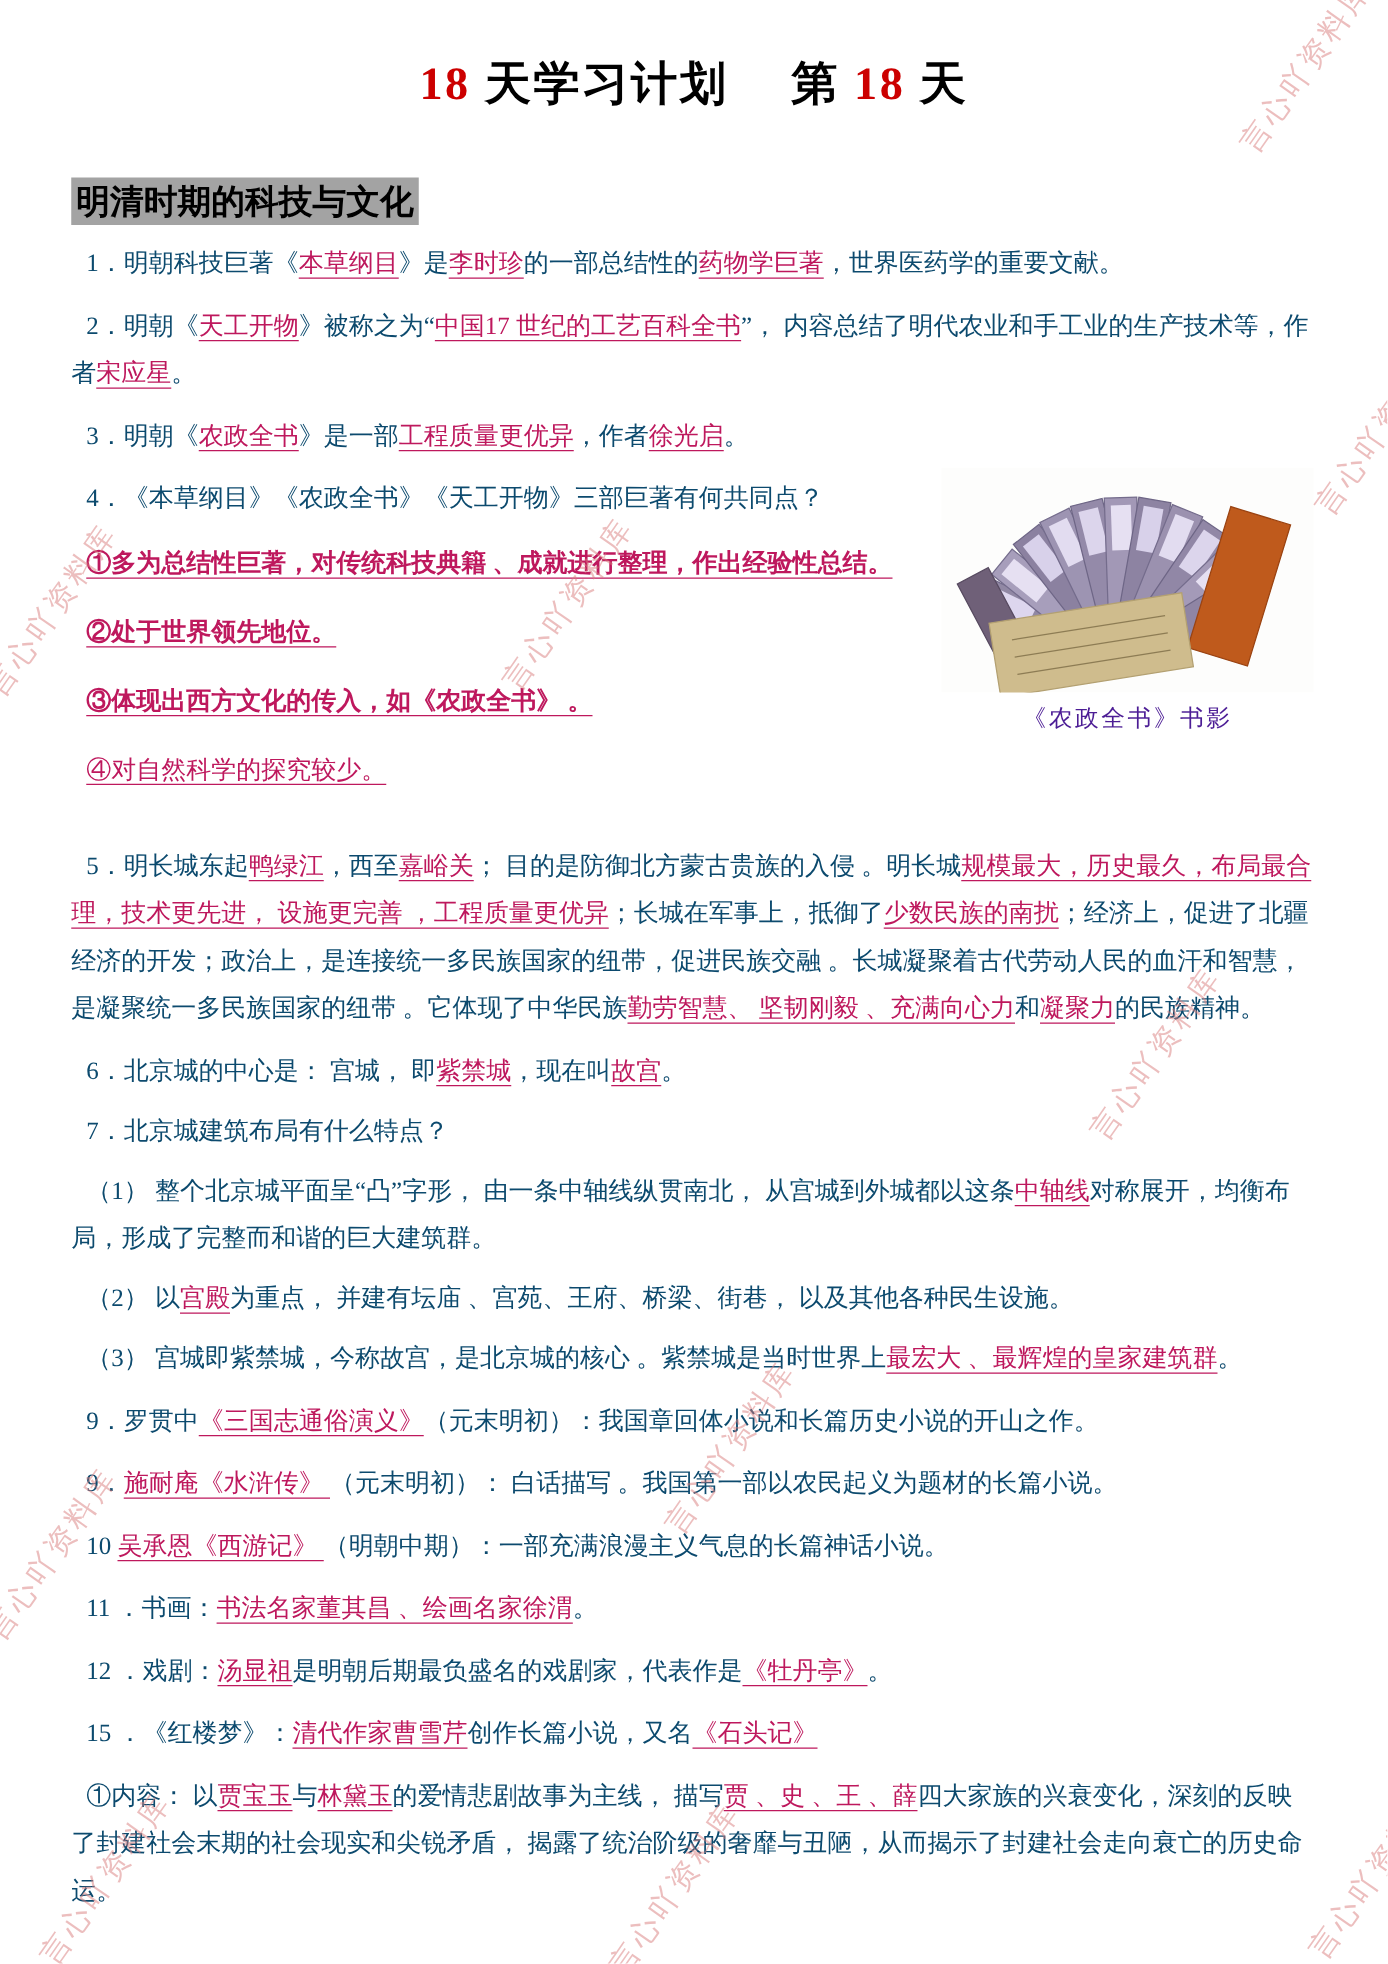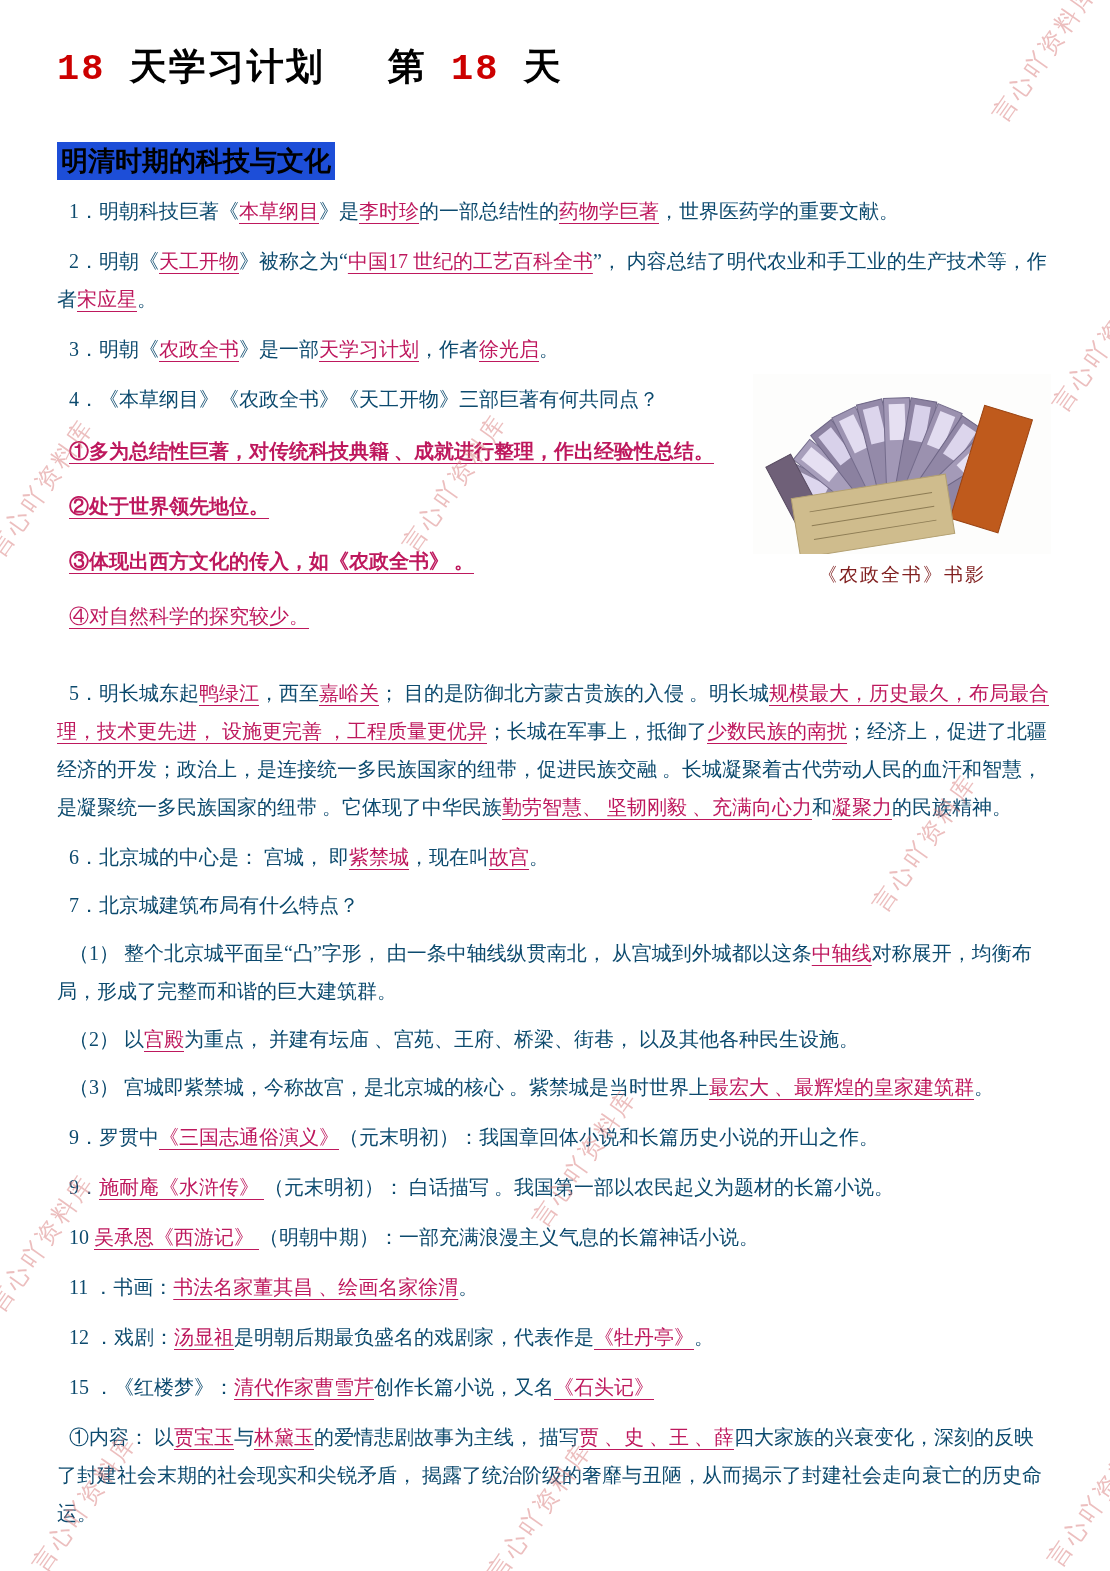--- a/index.html
+++ b/index.html
@@ -15,54 +15,54 @@
   
   .watermark-layer { position:absolute; inset:0; pointer-events:none; z-index:6; }
   .wm {
     position:absolute; white-space:nowrap; letter-spacing:3px;
     font-family:"Liberation Sans","DejaVu Sans",sans-serif;
     font-size:24px; color:rgba(218,125,125,0.50);
     transform:rotate(-55deg); transform-origin:0 0;
   }
 
   
-  .doc-title { font-size:37px; font-weight:bold; letter-spacing:2px; margin-top:6px;font-family:Liberation Mono, monospace; }
+  .doc-title { text-align:center; font-size:37px; font-weight:bold; letter-spacing:2px; margin-top:6px; }
   .doc-title .run-k { color:#000; text-decoration:none; }
   .doc-title .run-r, .doc-title .run-rb { color:#cc0000; text-decoration:none; font-weight:bold; }
 
   .meta-line { display:flex; justify-content:center; align-items:flex-end; gap:16px; margin-top:24px; font-size:25px; font-weight:bold; color:#000; }
   .blank { display:inline-block; width:92px; height:27px; border-bottom:2px solid #000; }
   .blank-wide { width:104px; }
 
   
   .section-heading {
     align-self:flex-start; margin-top:50px;
     font-family:"Liberation Sans","DejaVu Sans",sans-serif;
     font-size:27px; font-weight:bold; color:#000;
-    background:#1d4ed8; padding:1px 4px;
+    background:#a3a3a3; padding:1px 4px;
   }
 
   
   .para { margin-top:12px; text-indent:12px; line-height:1.9; }
   .para.tight { margin-top:10px; }
   .para.spaced { margin-top:36px; }
   .run-k { color:#0c4a6e; }
   .run-r, .run-rb {
     color:#be185d;
     text-decoration:underline; text-underline-offset:5px; text-decoration-thickness:1px;
   }
   .run-rb { font-weight:bold; }
 
   .row4 { display:flex; gap:10px; align-items:flex-start; }
   .col-left { flex:1 1 auto; min-width:0; }
   .answer { line-height:2.15; }
 
   .book-figure { flex:0 0 302px; width:302px; text-align:center; padding-top:6px; }
   .book-figure svg { display:block; margin:0 auto; }
-  .book-figure figcaption { font-size:19px; margin-top:8px; color:#7f1d1d; letter-spacing:2px; }
+  .book-figure figcaption { font-size:19px; margin-top:8px; color:#4c1d95; letter-spacing:2px; }
 </style>
 </head>
 <body>
 
 <div class="page">
 
   <div class="watermark-layer">
     <span class="wm" style="left:985px; top:110px">言心吖资料库</span>
     <span class="wm" style="left:1045px; top:400px">言心吖资料库</span>
     <span class="wm" style="left:-18px; top:545px">言心吖资料库</span>
@@ -75,21 +75,21 @@
     <span class="wm" style="left:480px; top:1568px">言心吖资料库</span>
   </div>
 
   <h1 class="doc-title"><span class="run-r">18</span><span class="run-k"> 天学习计划　 第 </span><span class="run-r">18</span><span class="run-k"> 天</span></h1>
 
 
   <h2 class="section-heading">明清时期的科技与文化</h2>
 
   <p class="para"><span class="run-k">1．明朝科技巨著《</span><span class="run-r">本草纲目</span><span class="run-k">》是</span><span class="run-r">李时珍</span><span class="run-k">的一部总结性的</span><span class="run-r">药物学巨著</span><span class="run-k">，世界医药学的重要文献。</span></p>
   <p class="para"><span class="run-k">2．明朝《</span><span class="run-r">天工开物</span><span class="run-k">》被称之为“</span><span class="run-r">中国17 世纪的工艺百科全书</span><span class="run-k">”， 内容总结了明代农业和手工业的生产技术等，作者</span><span class="run-r">宋应星</span><span class="run-k">。</span></p>
-  <p class="para"><span class="run-k">3．明朝《</span><span class="run-r">农政全书</span><span class="run-k">》是一部</span><span class="run-r">天学习计划</span><span class="run-k">，作者</span><span class="run-r">徐光启</span><span class="run-k">。</span></p>
+  <p class="para"><span class="run-k">3．明朝《</span><span class="run-r">农政全书</span><span class="run-k">》是一部</span><span class="run-r">工程质量更优异</span><span class="run-k">，作者</span><span class="run-r">徐光启</span><span class="run-k">。</span></p>
 
   <div class="row4">
     <div class="col-left">
       <p class="para"><span class="run-k">4．《本草纲目》《农政全书》《天工开物》三部巨著有何共同点？</span></p>
       <p class="para answer"><span class="run-rb">①多为总结性巨著，对传统科技典籍 、成就进行整理，作出经验性总结。</span></p>
       <p class="para answer"><span class="run-rb">②处于世界领先地位。</span></p>
       <p class="para answer"><span class="run-rb">③体现出西方文化的传入，如《农政全书》 。</span></p>
       <p class="para answer"><span class="run-r">④对自然科学的探究较少。</span></p>
     </div>
     <figure class="book-figure">

